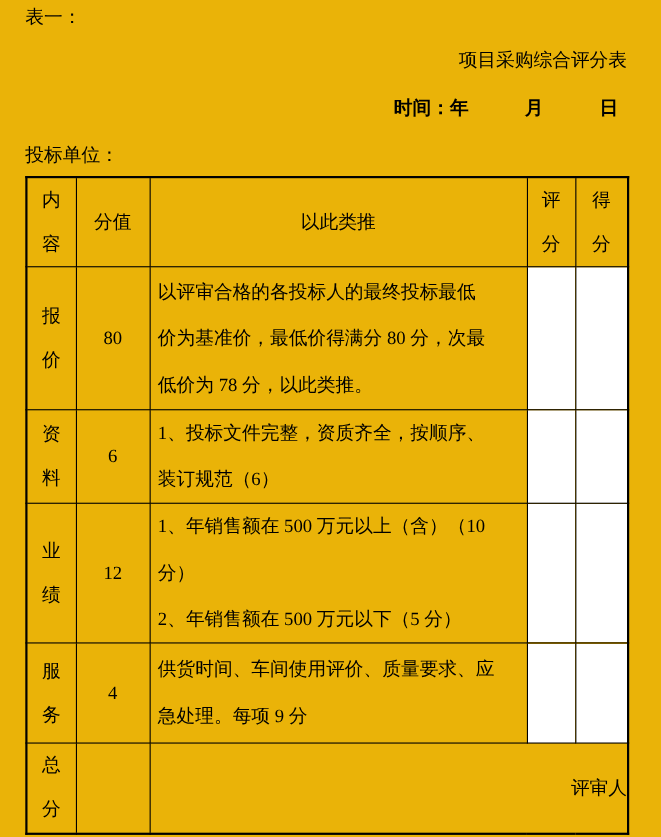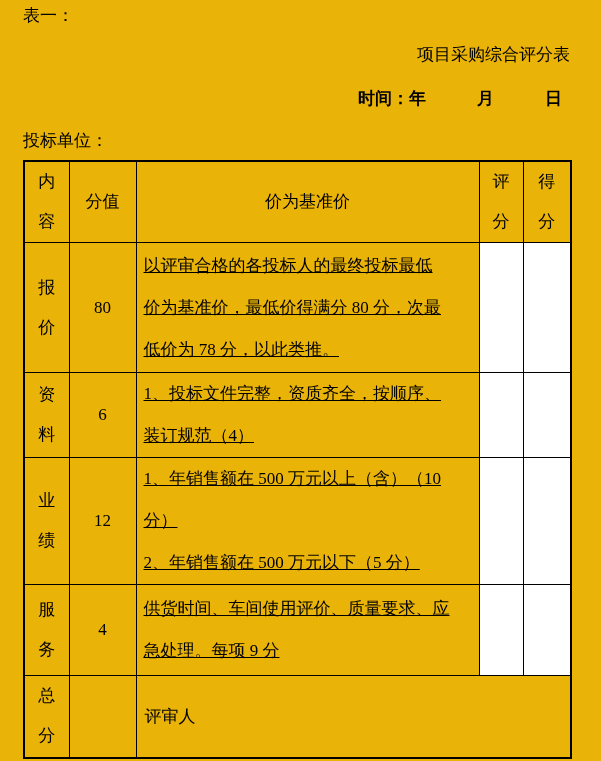--- a/index.html
+++ b/index.html
@@ -62,25 +62,25 @@
     vertical-align: middle;
     line-height: 40px;
     font-family: Liberation Serif, serif;
   }
   td.crit {
     vertical-align: middle;
     padding-left: 7px;
     padding-right: 4px;
     white-space: pre-line;
     line-height: 42px;
-    text-decoration: underline;
   }
   td.reviewer {
     vertical-align: middle;
     padding-left: 8px;
+    text-align: right;
   }
   td.blank { background: #ffffff; }
 </style>
 </head>
 <body>
 
 <div class="sheet">
 
   <div class="doc-label">表一：</div>
 
@@ -98,21 +98,21 @@
       <col style="width:343px">
       <col style="width:44px">
       <col style="width:48px">
     </colgroup>
 
     <tbody>
         <tr class="r0">
       <td class="cat">内
 容</td>
       <td class="head-center">分值</td>
-      <td class="head-center">价为基准价</td>
+      <td class="head-center">以此类推</td>
       <td class="cat">评
 分</td>
       <td class="cat">得
 分</td>
     </tr>
 
     <tr class="r1">
       <td class="cat">报
 价</td>
       <td class="pts">80</td>
@@ -121,21 +121,21 @@
 低价为 78 分，以此类推。</td>
       <td class="blank"></td>
       <td class="blank"></td>
     </tr>
 
     <tr class="r2">
       <td class="cat">资
 料</td>
       <td class="pts">6</td>
       <td class="crit">1、投标文件完整，资质齐全，按顺序、
-装订规范（4）</td>
+装订规范（6）</td>
       <td class="blank"></td>
       <td class="blank"></td>
     </tr>
 
     <tr class="r3">
       <td class="cat">业
 绩</td>
       <td class="pts">12</td>
       <td class="crit">1、年销售额在 500 万元以上（含）（10
 分）

